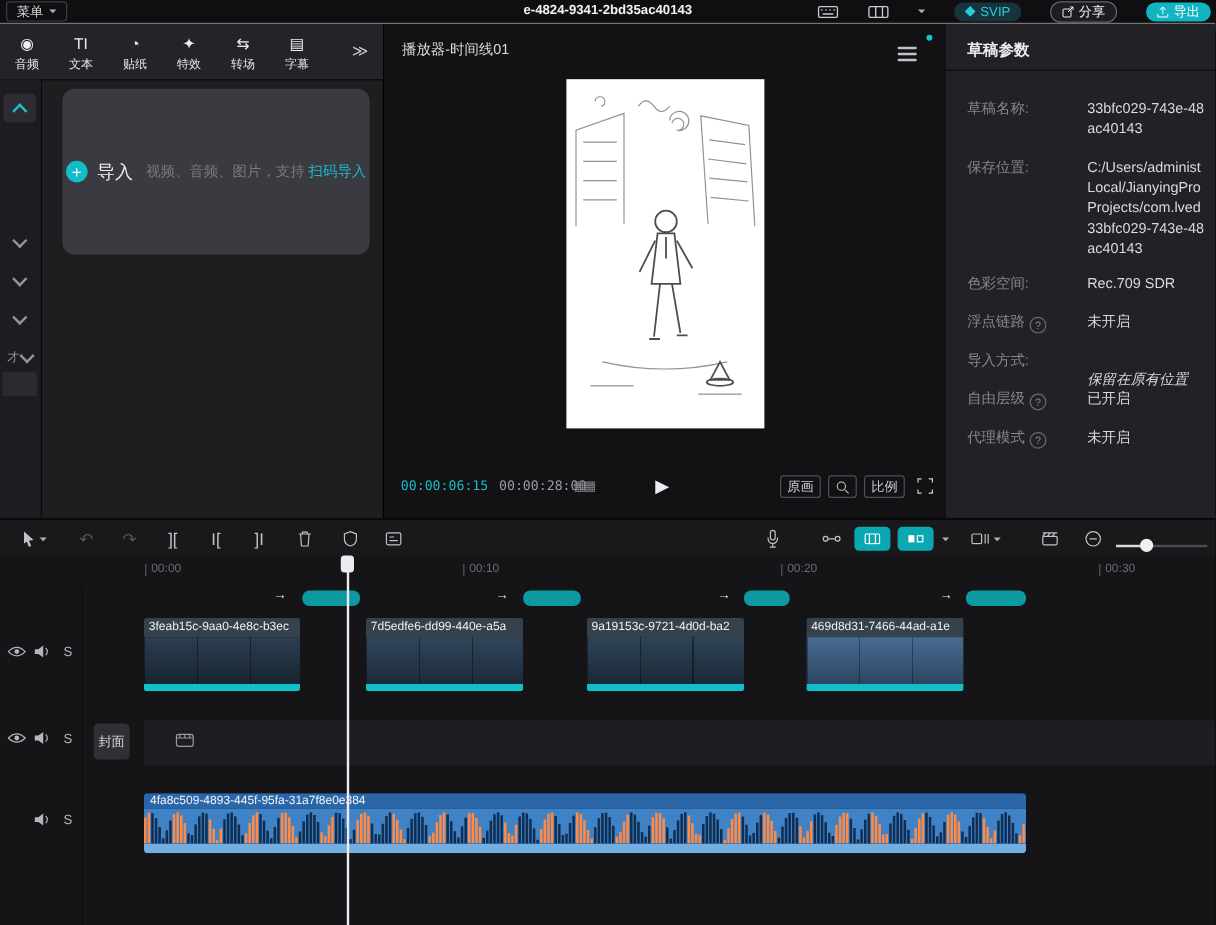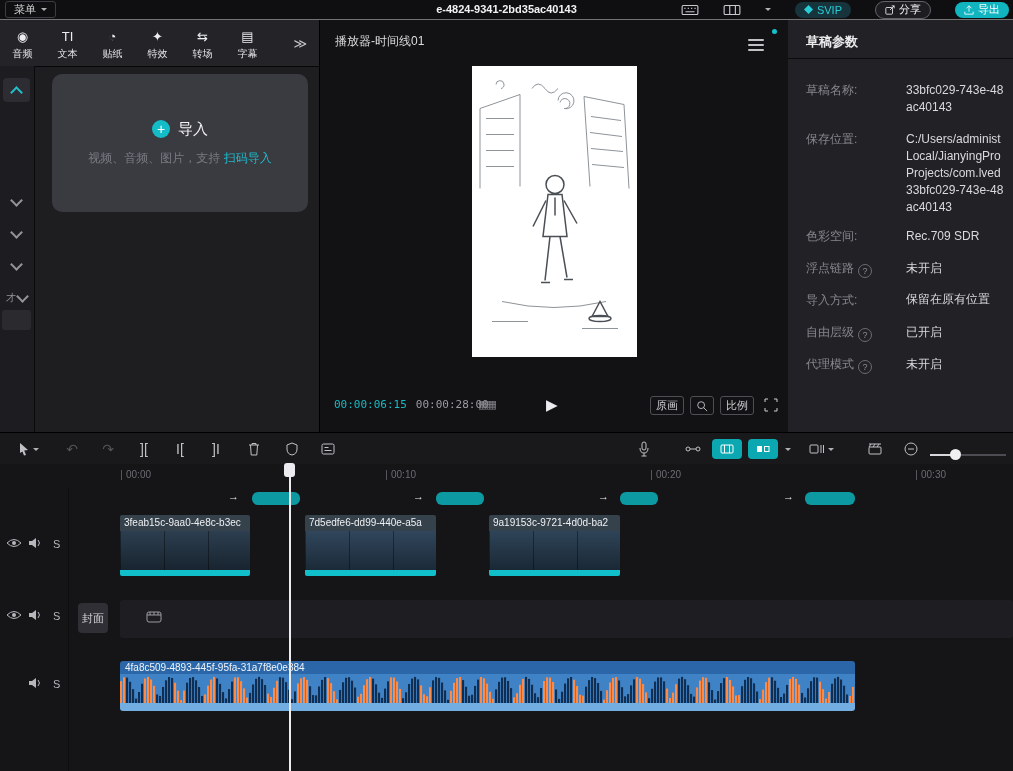--- a/index.html
+++ b/index.html
@@ -26,21 +26,21 @@
   .tab{width:45px;display:flex;flex-direction:column;align-items:center;gap:3px;color:#e6e6ea;font-size:10px;padding-top:3px;cursor:default;}
   .tab .tglyph{font-size:13px;height:15px;line-height:15px;color:#eceef0;}
   .expand{margin-left:auto;margin-right:12px;color:#c4c4c8;font-size:13px;}
   #msidebar{position:absolute;left:0;top:46px;width:34px;height:366px;background:#1d1d21;border-right:1px solid #0a0a0c;}
   .side-item{position:absolute;left:3px;width:27px;height:24px;border-radius:4px;display:flex;align-items:center;justify-content:center;color:#94949a;gap:2px;font-size:10px;}
   .side-item.sel{background:#2c2c32;color:#1fc0ca;}
   .chev{width:7px;height:7px;border-left:2px solid currentColor;border-bottom:2px solid currentColor;display:inline-block;}
   .chev.down{transform:rotate(-45deg);margin-top:-4px;}
   .chev.up{transform:rotate(135deg);margin-top:4px;}
   .side-box{position:absolute;left:2px;width:29px;height:20px;border-radius:3px;background:#2a2a2f;}
-  .import-card{position:absolute;left:52px;top:54px;width:256px;height:138px;background:#3a3a41;border-radius:10px;display:flex;flex-direction:column;align-items:center;justify-content:center;gap:11px;}
+  .import-card{position:absolute;left:52px;top:54px;width:256px;height:138px;background:#3a3a41;border-radius:10px;display:flex;flex-direction:row;align-items:center;justify-content:center;gap:11px;}
   .import-title{display:flex;gap:8px;align-items:center;font-size:15px;color:#f2f2f4;}
   .plus-circle{width:18px;height:18px;border-radius:50%;background:#13bcc6;color:#fff;display:flex;align-items:center;justify-content:center;font-size:14px;line-height:1;}
   .plus-circle::before{content:"+";}
   .import-hint{font-size:12px;color:#7a7a82;}
   .import-hint .link{color:#1fb9c9;}
 
   
   #player-panel{position:absolute;left:320px;top:20px;width:468px;height:412px;background:#121214;border-right:1px solid #000;}
   .player-title{position:absolute;left:15px;top:13px;font-size:12px;color:#dcdce0;text-align:center;}
   .hamburger{position:absolute;left:428px;top:16px;width:16px;color:#c2c2c6;}
@@ -299,21 +299,21 @@
     <div class="fval" style="top:208px;">
         <div>Rec.709 SDR</div>
       </div>
 
     <div class="flabel" style="top:240px;"><span>浮点链路</span><span class="info"></span></div>
     <div class="fval" style="top:240px;">
         <div>未开启</div>
       </div>
 
     <div class="flabel" style="top:272px;">导入方式:</div>
-    <div class="fval" style="top:271px;">
+    <div class="fval" style="top:288px;font-style:italic;">
         <div>保留在原有位置</div>
       </div>
 
     <div class="flabel" style="top:304px;"><span>自由层级</span><span class="info"></span></div>
     <div class="fval" style="top:304px;">
         <div>已开启</div>
       </div>
 
     <div class="flabel" style="top:336px;"><span>代理模式</span><span class="info"></span></div>
     <div class="fval" style="top:336px;">
@@ -450,20 +450,25 @@
       <div class="cthumb"></div>
       <div class="cfoot"></div>
     </div>
     <div class="clip c2" style="left:305px;width:131px;">
       <div class="chead">7d5edfe6-dd99-440e-a5a</div>
       <div class="cthumb"></div>
       <div class="cfoot"></div>
     </div>
     <div class="clip c3" style="left:489px;width:131px;">
       <div class="chead">9a19153c-9721-4d0d-ba2</div>
+      <div class="cthumb"></div>
+      <div class="cfoot"></div>
+    </div>
+    <div class="clip c4" style="left:672px;width:131px;">
+      <div class="chead">469d8d31-7466-44ad-a1e</div>
       <div class="cthumb"></div>
       <div class="cfoot"></div>
     </div>
 
     <span class="thicon" style="left:6px;top:122px;">
       <svg width="16" height="10" viewBox="0 0 16 10">
           <path d="M1 5 Q8 -2 15 5 Q8 12 1 5 Z" fill="none" stroke="currentColor"></path>
           <circle cx="8" cy="5" r="2" fill="currentColor"></circle>
         </svg>
     </span>

